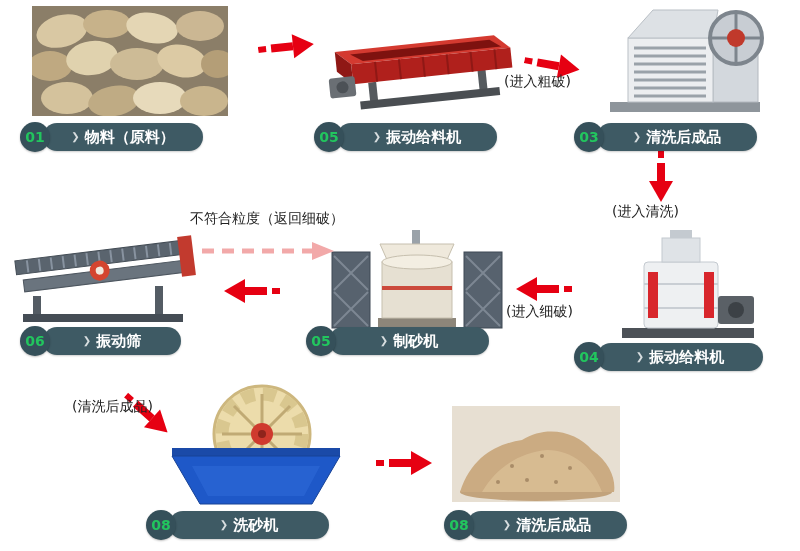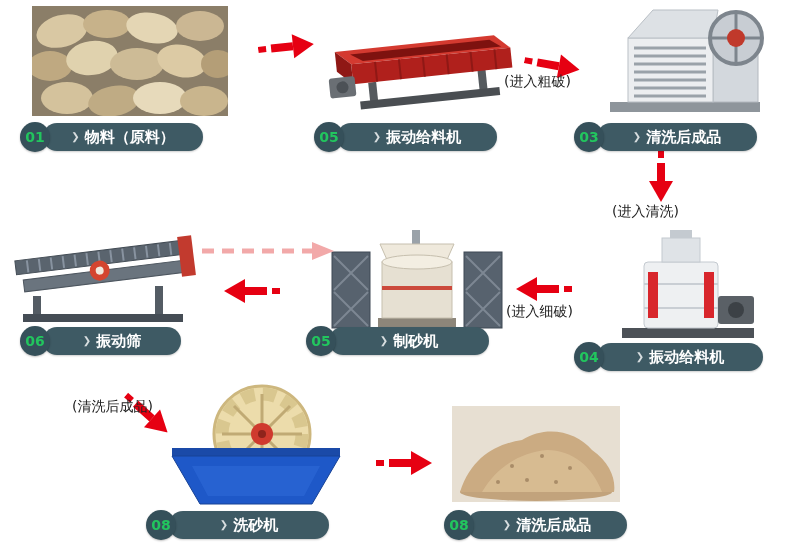--- a/index.html
+++ b/index.html
@@ -213,20 +213,21 @@
     <svg width="56" height="26" viewBox="0 0 56 26">
         <rect x="0" y="10" width="8" height="6" fill="#e60012"></rect>
         <rect x="13" y="9" width="22" height="8" fill="#e60012"></rect>
         <polygon points="35,1 56,13 35,25" fill="#e60012"></polygon>
       </svg>
   </div>
 
   <div class="note" style="left:504px;top:73px">(进入粗破)</div>
   <div class="note" style="left:612px;top:203px">(进入清洗)</div>
   <div class="note" style="left:506px;top:303px">(进入细破)</div>
+  <div class="note" style="left:190px;top:210px">不符合粒度（返回细破）</div>
   <div class="note" style="left:72px;top:398px">(清洗后成品)</div>
 
   <div class="step-label" style="left:20px;top:122px">
     <div class="num">01</div>
     <div class="pill">
       <span class="chev">❯</span>
       <span>物料（原料）</span>
     </div>
   </div>
 

